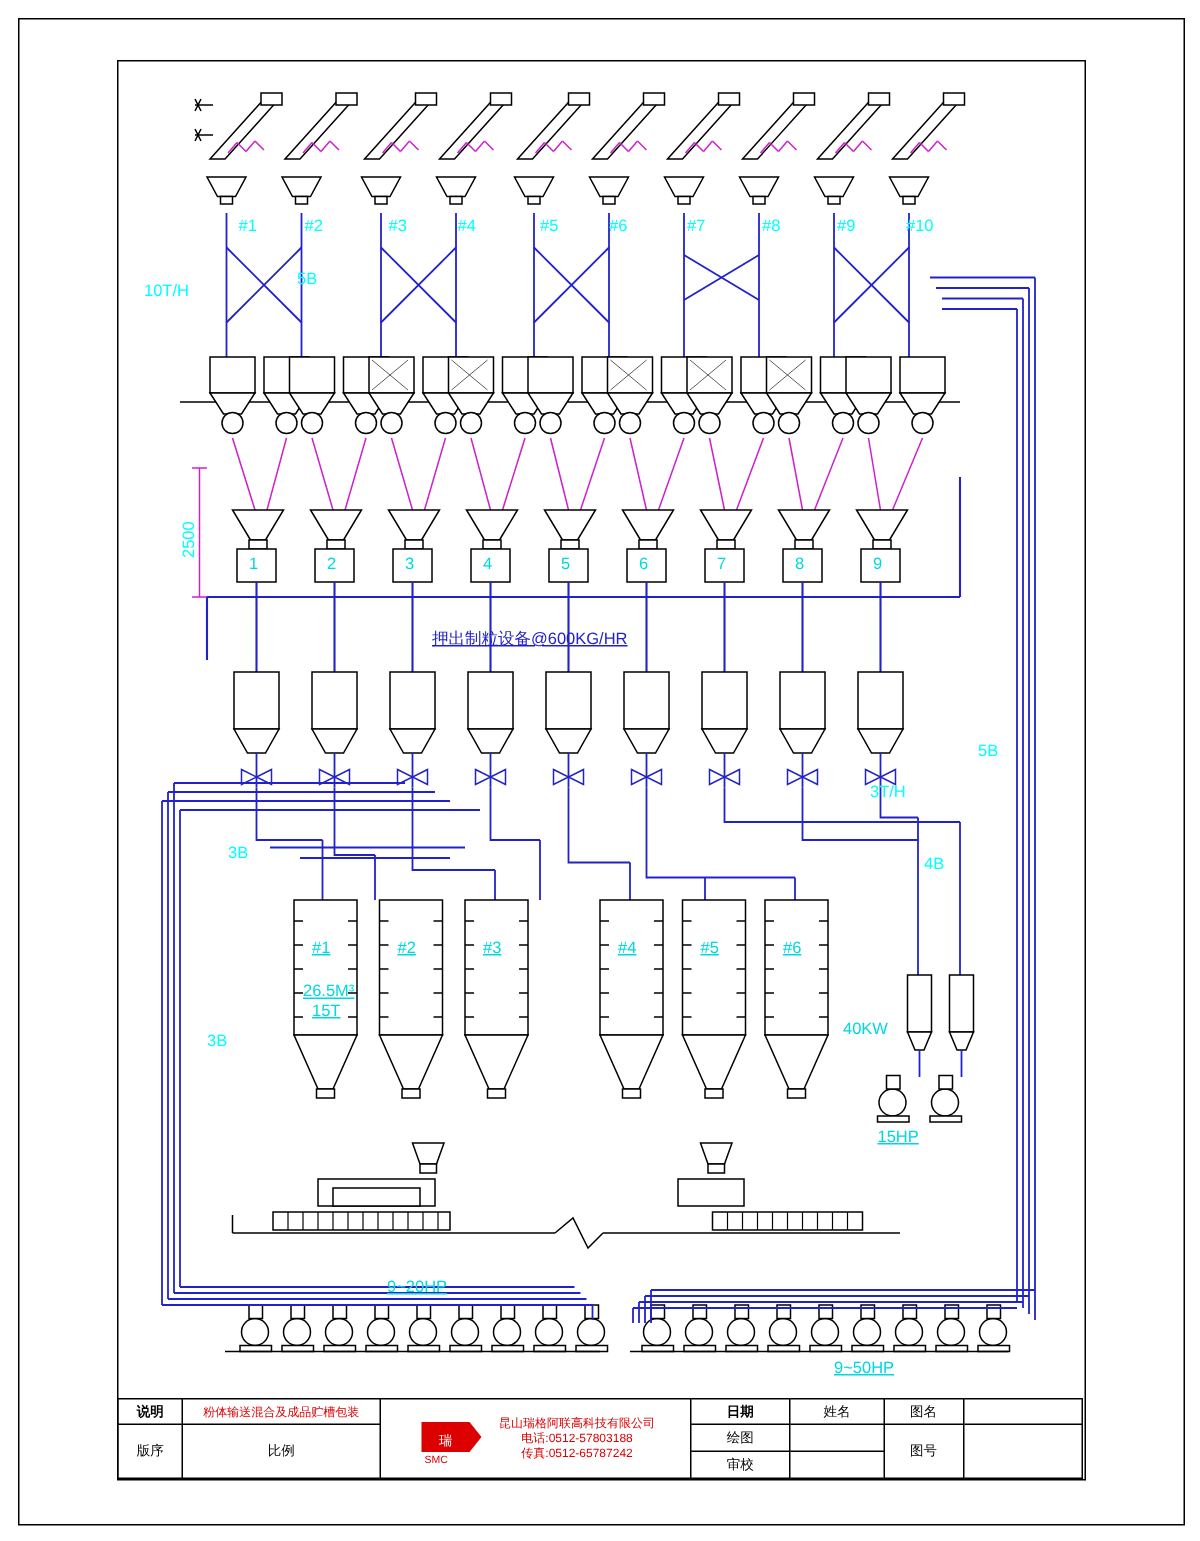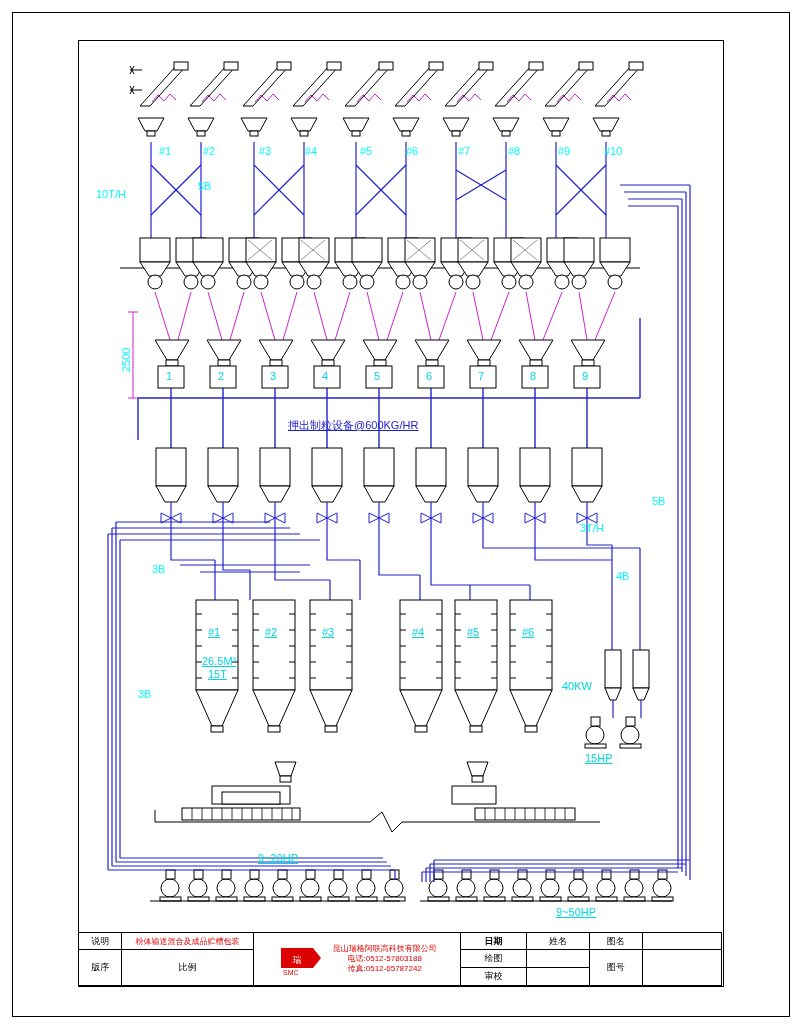--- a/index.html
+++ b/index.html
@@ -480,21 +480,21 @@
 
   <div class="lbl" style="left:562px;top:668px;color:#00d8e0;margin-top:12px;">40KW</div>
   <div class="lbl u" style="left:585px;top:752px;color:#00d8e0;">15HP</div>
   <div class="lbl u" style="left:258px;top:852px;color:#00d8e0;text-align:center;">9~20HP</div>
   <div class="lbl u" style="left:556px;top:906px;color:#00d8e0;">9~50HP</div>
 
   <div class="tb">
     <table>
       <tbody>
           <tr style="height:17px;">
-        <td style="width:40px;">说明</td>
+        <td style="width:40px;font-weight:bold;">说明</td>
         <td style="width:132px;color:#dd0000;font-size:8px;">粉体输送混合及成品贮槽包装</td>
         <td rowspan="3" style="width:208px;">
           <div style="display:flex;align-items:center;gap:4px;justify-content:center;">
             <svg width="52" height="34">
               <polygon points="4,6 36,6 44,16 36,26 4,26" fill="#dd0000"></polygon>
               <text x="20" y="21" font-size="9" fill="#ffffff" text-anchor="middle" font-family="Liberation Sans">瑞</text>
               <text x="6" y="33" font-size="7" fill="#dd0000" font-family="Liberation Sans">SMC</text>
             </svg>
             <div class="redtxt" style="text-align:center;">
               <div>昆山瑞格阿联高科技有限公司</div>

